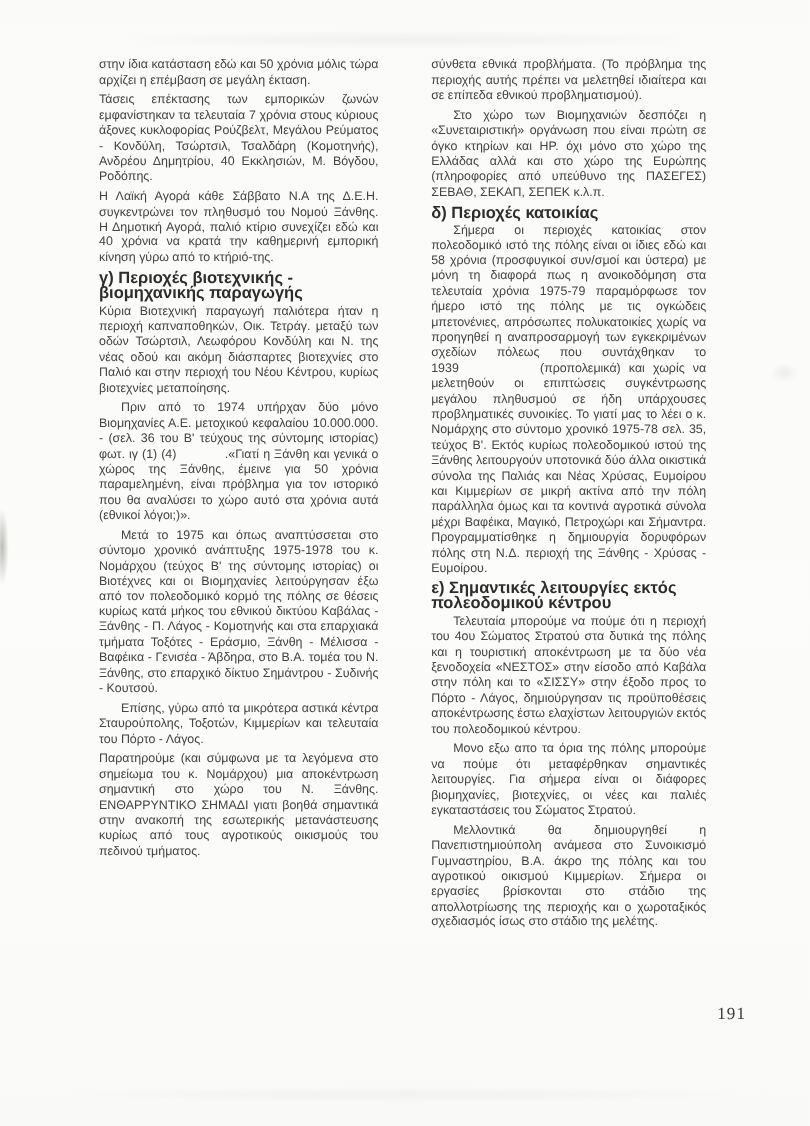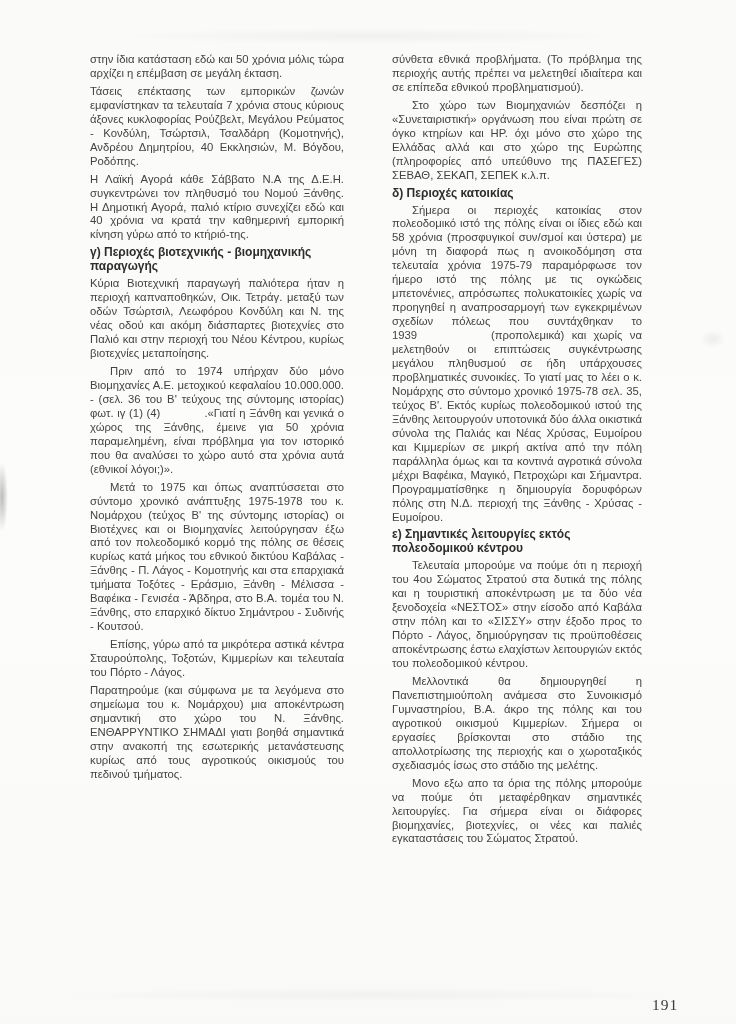--- a/index.html
+++ b/index.html
@@ -15,24 +15,24 @@
     text-align:justify;color:#434341;
     -webkit-hyphens:auto;hyphens:auto;
   }
   #left-column{left:90px;width:254px;height:912px;overflow:hidden;}
   #right-column{left:392px;width:250px;height:905px;overflow:hidden;}
   .para{margin:0 0 4px 0;}
   .para.indent{text-indent:20px;}
   .heading{
     font-weight:bold;color:#2d2d2b;
     margin:3px 0 3px 0;text-align:left;
-    font-size:12px;
+    font-size:15px;
   }
   .page-number{
-    position:absolute;left:652px;top:996px;
+    position:absolute;left:652px;top:913px;
     font-family:"Liberation Serif", serif;
     font-size:15.5px;color:#3b3b39;letter-spacing:1px;text-align:right;
   }
   .scan-artifact{position:absolute;pointer-events:none;border-radius:50%;}
   .artifact-band{left:110px;top:28px;width:520px;height:16px;
     background:radial-gradient(closest-side,rgba(110,110,105,0.07),rgba(110,110,105,0));}
   .artifact-left-edge{left:-4px;top:462px;width:12px;height:70px;
     background:radial-gradient(closest-side,rgba(70,70,65,0.35),rgba(70,70,65,0));}
   .artifact-right-spot{left:700px;top:330px;width:26px;height:18px;
     background:radial-gradient(closest-side,rgba(110,110,105,0.10),rgba(110,110,105,0));}
@@ -59,18 +59,18 @@
       <p class="para indent">Επίσης, γύρω από τα μικρότερα αστικά κέντρα Σταυρούπολης, Τοξοτών, Κιμμερίων και τελευταία του Πόρτο - Λάγος.</p>
       <p class="para">Παρατηρούμε (και σύμφωνα με τα λεγόμενα στο σημείωμα του κ. Νομάρχου) μια αποκέντρωση σημαντική στο χώρο του Ν. Ξάνθης. ΕΝΘΑΡΡΥΝΤΙΚΟ ΣΗΜΑΔΙ γιατι βοηθά σημαντικά στην ανακοπή της εσωτερικής μετανάστευσης κυρίως από τους αγροτικούς οικισμούς του πεδινού τμήματος.</p>
     </div>
   <div class="column" id="right-column">
       <p class="para">σύνθετα εθνικά προβλήματα. (Το πρόβλημα της περιοχής αυτής πρέπει να μελετηθεί ιδιαίτερα και σε επίπεδα εθνικού προβληματισμού).</p>
       <p class="para indent">Στο χώρο των Βιομηχανιών δεσπόζει η «Συνεταιριστική» οργάνωση που είναι πρώτη σε όγκο κτηρίων και ΗΡ. όχι μόνο στο χώρο της Ελλάδας αλλά και στο χώρο της Ευρώπης (πληροφορίες από υπεύθυνο της ΠΑΣΕΓΕΣ) ΣΕΒΑΘ, ΣΕΚΑΠ, ΣΕΠΕΚ κ.λ.π.</p>
       <h3 class="heading">δ) Περιοχές κατοικίας</h3>
       <p class="para indent">Σήμερα οι περιοχές κατοικίας στον πολεοδομικό ιστό της πόλης είναι οι ίδιες εδώ και 58 χρόνια (προσφυγικοί συν/σμοί και ύστερα) με μόνη τη διαφορά πως η ανοικοδόμηση στα τελευταία χρόνια 1975-79 παραμόρφωσε τον ήμερο ιστό της πόλης με τις ογκώδεις μπετονένιες, απρόσωπες πολυκατοικίες χωρίς να προηγηθεί η αναπροσαρμογή των εγκεκριμένων σχεδίων πόλεως που συντάχθηκαν το 1939&nbsp;&nbsp;&nbsp;&nbsp;&nbsp;&nbsp;&nbsp;&nbsp;&nbsp;&nbsp;(προπολεμικά) και χωρίς να μελετηθούν οι επιπτώσεις συγκέντρωσης μεγάλου πληθυσμού σε ήδη υπάρχουσες προβληματικές συνοικίες. Το γιατί μας το λέει ο κ. Νομάρχης στο σύντομο χρονικό 1975-78 σελ. 35, τεύχος Β'. Εκτός κυρίως πολεοδομικού ιστού της Ξάνθης λειτουργούν υποτονικά δύο άλλα οικιστικά σύνολα της Παλιάς και Νέας Χρύσας, Ευμοίρου και Κιμμερίων σε μικρή ακτίνα από την πόλη παράλληλα όμως και τα κοντινά αγροτικά σύνολα μέχρι Βαφέικα, Μαγικό, Πετροχώρι και Σήμαντρα. Προγραμματίσθηκε η δημιουργία δορυφόρων πόλης στη Ν.Δ. περιοχή της Ξάνθης - Χρύσας - Ευμοίρου.</p>
       <h3 class="heading">ε) Σημαντικές λειτουργίες εκτός πολεοδομικού κέντρου</h3>
       <p class="para indent">Τελευταία μπορούμε να πούμε ότι η περιοχή του 4ου Σώματος Στρατού στα δυτικά της πόλης και η τουριστική αποκέντρωση με τα δύο νέα ξενοδοχεία «ΝΕΣΤΟΣ» στην είσοδο από Καβάλα στην πόλη και το «ΣΙΣΣΥ» στην έξοδο προς το Πόρτο - Λάγος, δημιούργησαν τις προϋποθέσεις αποκέντρωσης έστω ελαχίστων λειτουργιών εκτός του πολεοδομικού κέντρου.</p>
+      <p class="para indent">Μονο εξω απο τα όρια της πόλης μπορούμε να πούμε ότι μεταφέρθηκαν σημαντικές λειτουργίες. Για σήμερα είναι οι διάφορες βιομηχανίες, βιοτεχνίες, οι νέες και παλιές εγκαταστάσεις του Σώματος Στρατού.</p>
       <p class="para indent">Μελλοντικά θα δημιουργηθεί η Πανεπιστημιούπολη ανάμεσα στο Συνοικισμό Γυμναστηρίου, Β.Α. άκρο της πόλης και του αγροτικού οικισμού Κιμμερίων. Σήμερα οι εργασίες βρίσκονται στο στάδιο της απολλοτρίωσης της περιοχής και ο χωροταξικός σχεδιασμός ίσως στο στάδιο της μελέτης.</p>
-      <p class="para indent">Μονο εξω απο τα όρια της πόλης μπορούμε να πούμε ότι μεταφέρθηκαν σημαντικές λειτουργίες. Για σήμερα είναι οι διάφορες βιομηχανίες, βιοτεχνίες, οι νέες και παλιές εγκαταστάσεις του Σώματος Στρατού.</p>
     </div>
 
   <div class="page-number">191</div>
 </div>
 
 </body></html>

